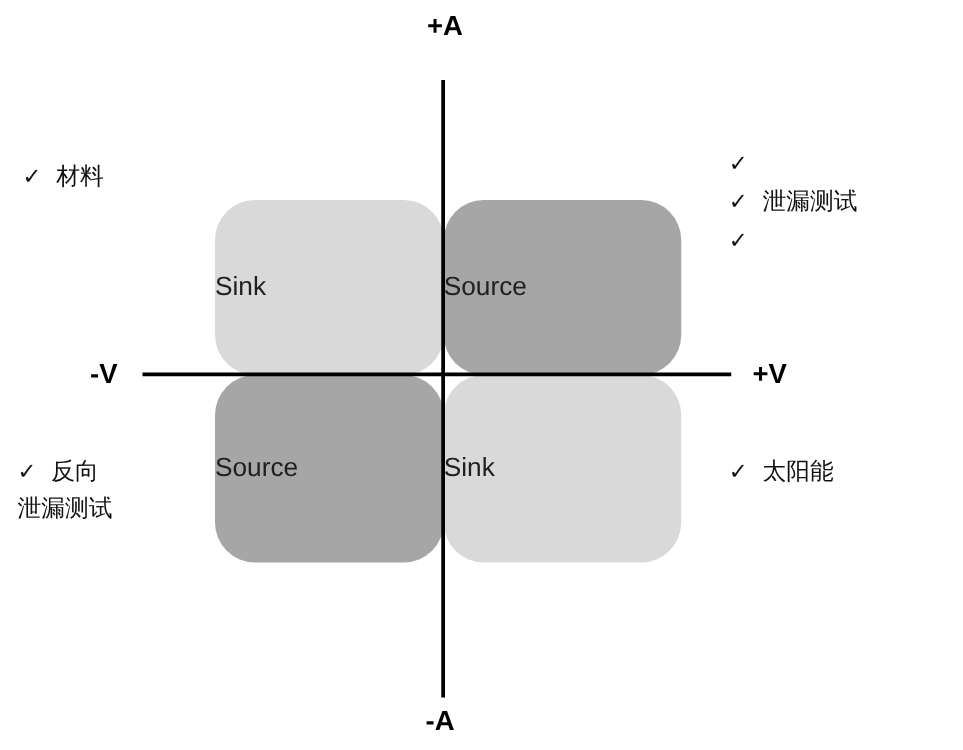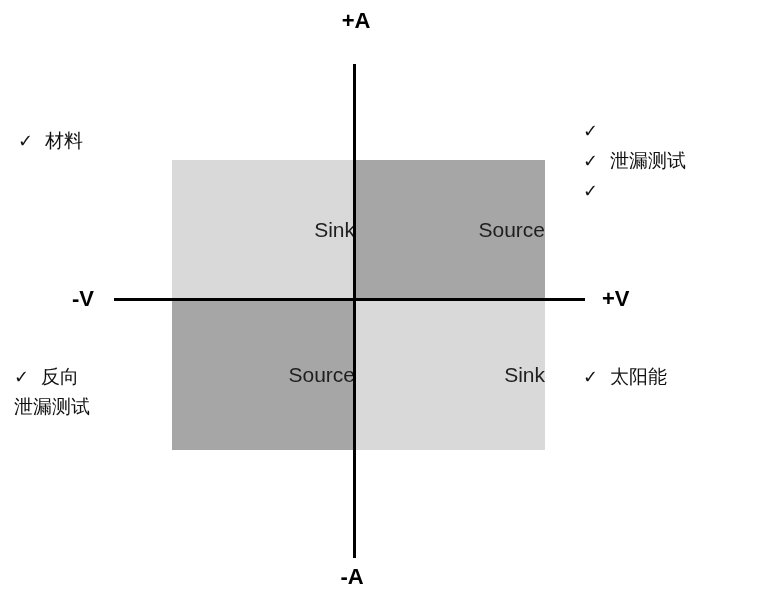--- a/index.html
+++ b/index.html
@@ -30,24 +30,25 @@
   }
   .axis-label.top    { left: 330px; top: 8px;   width: 52px; text-align: center; }
   .axis-label.bottom { left: 326px; top: 564px; width: 52px; text-align: center; }
   .axis-label.left   { left: 72px;  top: 286px; }
   .axis-label.right  { left: 602px; top: 286px; }
   
   .quad {
     position: absolute;
     display: flex;
     align-items: center;
-    justify-content: flex-end;
+    justify-content: flex-start;
     z-index: 1;
     font-size: 21px;
     color: #1f1f1f;
+    border-radius: 32px;
   }
   .q-tl { left: 172px; top: 160px; width: 183px; height: 140px; }
   .q-tr { left: 355px; top: 160px; width: 190px; height: 140px; }
   .q-bl { left: 172px; top: 300px; width: 183px; height: 150px; }
   .q-br { left: 355px; top: 300px; width: 190px; height: 150px; }
   
   .note {
     position: absolute;
     font-size: 19px;
     line-height: 30px;

